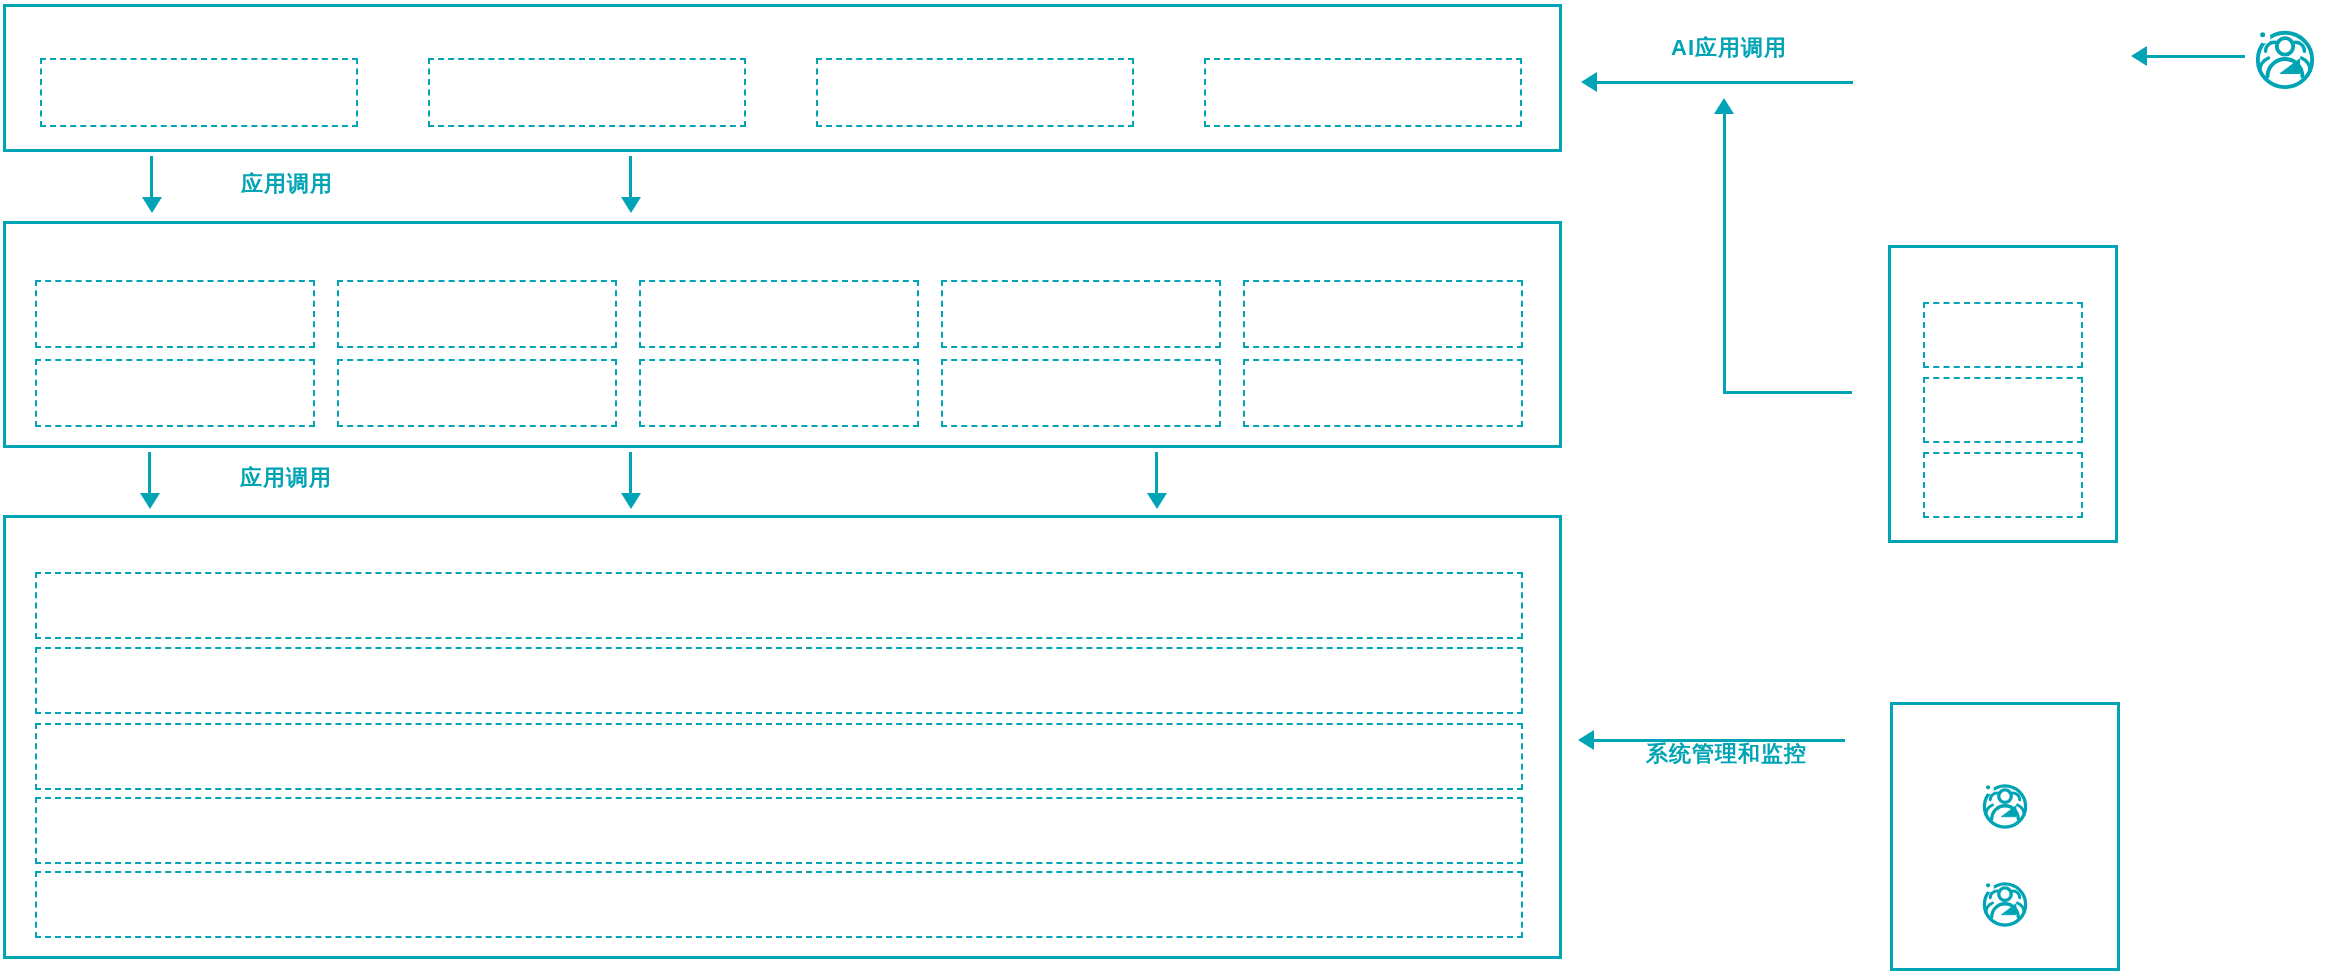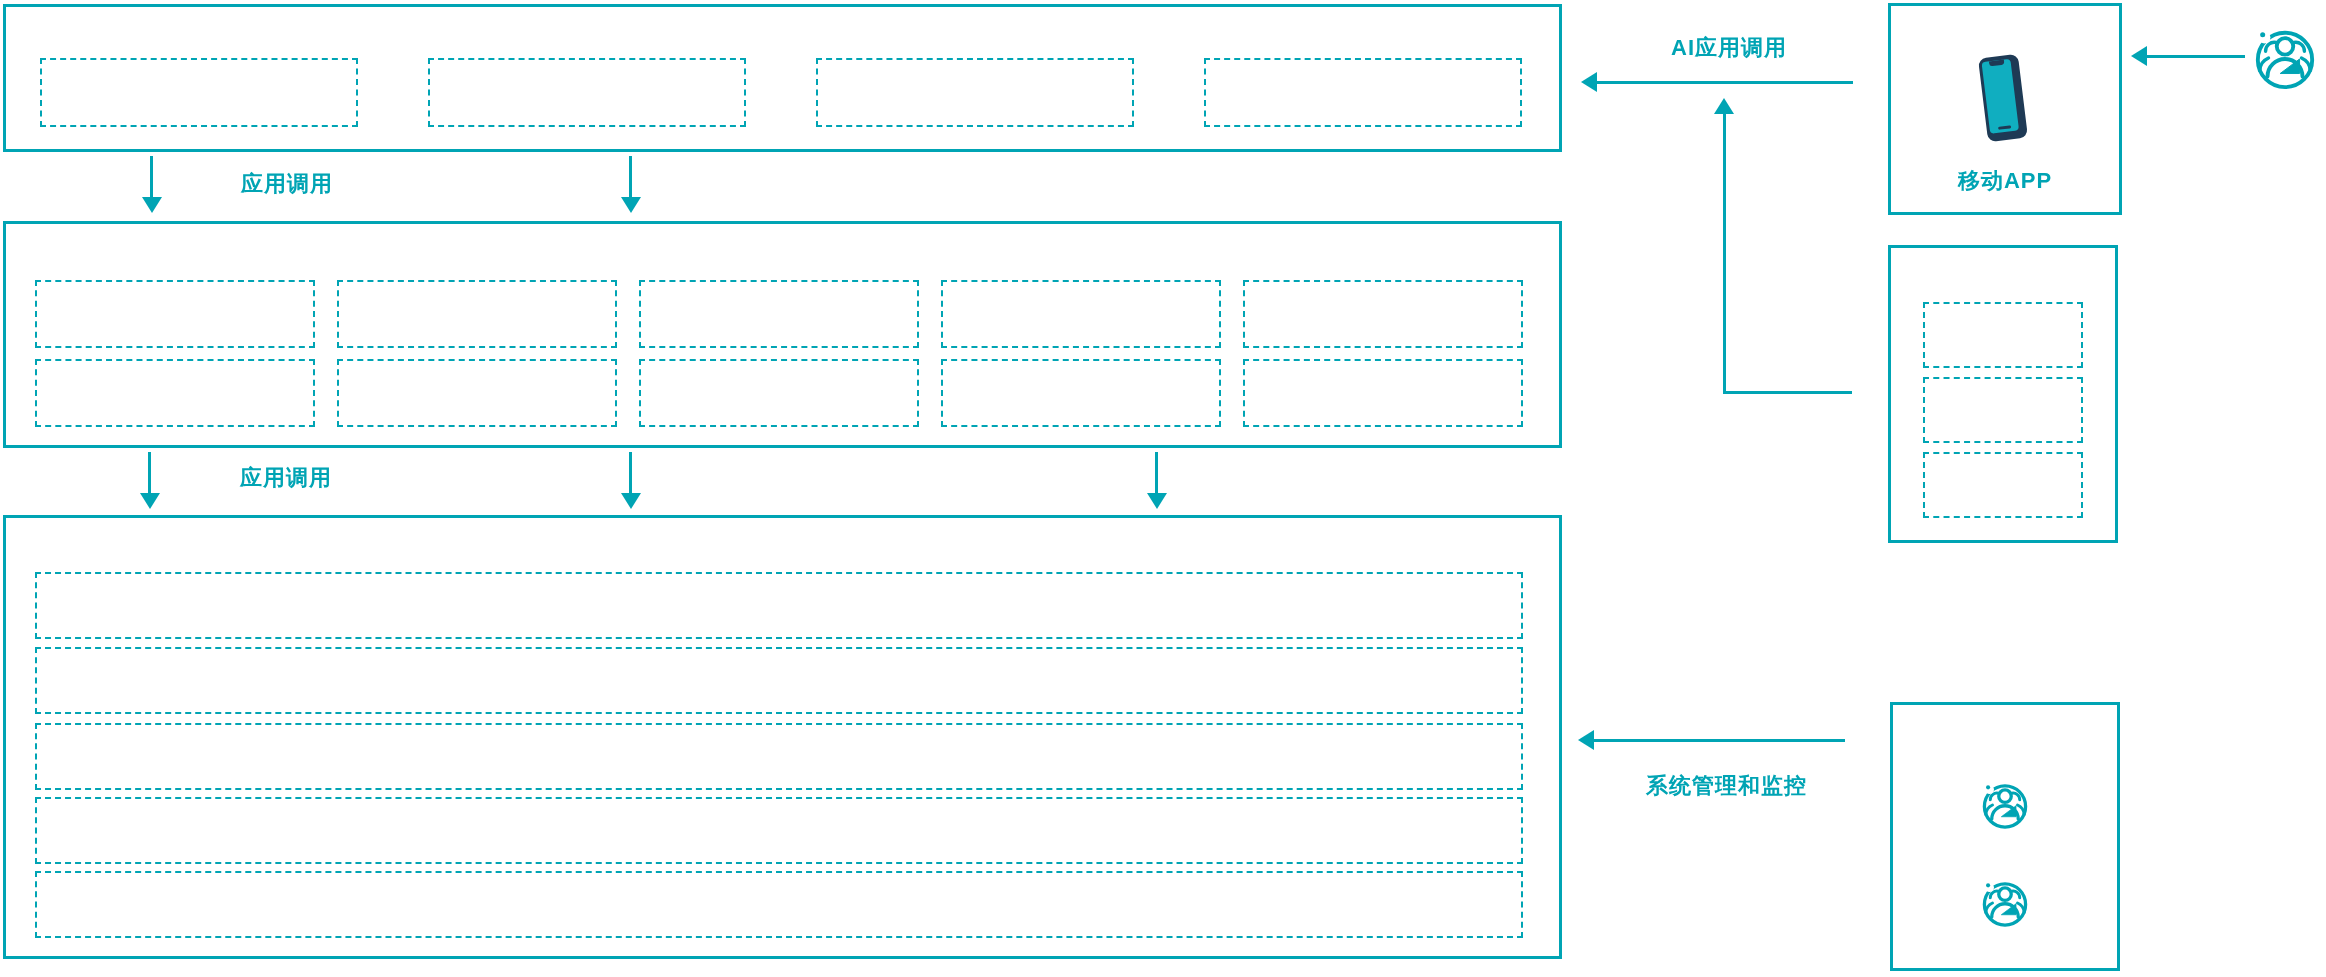--- a/index.html
+++ b/index.html
@@ -73,29 +73,20 @@
   <span class="lbl" style="left:240px;top:466px;">应用调用</span>
 
   <div class="solid-box" style="left:3px;top:515px;width:1559px;height:444px;">
     <div class="dashed-box" style="left:29px;top:54px;width:1488px;height:67px;"></div>
     <div class="dashed-box" style="left:29px;top:129px;width:1488px;height:67px;"></div>
     <div class="dashed-box" style="left:29px;top:205px;width:1488px;height:67px;"></div>
     <div class="dashed-box" style="left:29px;top:279px;width:1488px;height:67px;"></div>
     <div class="dashed-box" style="left:29px;top:353px;width:1488px;height:67px;"></div>
   </div>
 
-  <div class="solid-box" style="left:1888px;top:3px;width:234px;height:212px;">
-    <div class="phone" style="left:92px;top:50px;">
-      <div class="screen">
-        <div class="notch"></div>
-        <div class="homebar"></div>
-      </div>
-    </div>
-    <div class="lbl lbl-center" style="left:0;top:163px;width:228px;">移动APP</div>
-  </div>
 
   <div class="line-h" style="left:1597px;top:81px;width:256px;"></div>
   <div class="tri tri-left" style="left:1581px;top:72px;"></div>
   <span class="lbl" style="left:1671px;top:36px;">AI应用调用</span>
 
   <div class="tri tri-up" style="left:1714px;top:98px;"></div>
   <div class="line-v" style="left:1723px;top:113px;height:281px;"></div>
   <div class="line-h" style="left:1723px;top:391px;width:129px;"></div>
 
   <div class="solid-box" style="left:1888px;top:245px;width:230px;height:298px;">
@@ -116,21 +107,21 @@
     </g>
     <circle cx="13" cy="13" r="6" fill="#ffffff" stroke="none"></circle>
     <circle cx="11" cy="10" r="2.6" fill="#00a4b4" stroke="none"></circle>
     <path d="M29,50 L49,50 L49,35 Z" fill="#00a4b4" stroke="#00a4b4" stroke-linejoin="round"></path>
   </svg>
   <div class="line-h" style="left:2147px;top:55px;width:98px;"></div>
   <div class="tri tri-left" style="left:2131px;top:46px;"></div>
 
   <div class="line-h" style="left:1594px;top:739px;width:251px;"></div>
   <div class="tri tri-left" style="left:1578px;top:730px;"></div>
-  <span class="lbl" style="left:1646px;top:774px;">系统管理和监控</span>
+  <span class="lbl" style="left:1646px;top:744px;font-family:Liberation Mono, monospace;">系统管理和监控</span>
 
   <div class="solid-box" style="left:1890px;top:702px;width:230px;height:269px;">
     <svg class="icon-svg" style="left:87px;top:74px;" width="50" height="52" viewBox="0 0 68 68">
       <g fill="none" stroke="#00a4b4" stroke-width="4.5" stroke-linecap="round" stroke-linejoin="round">
         <circle cx="34" cy="36" r="28"></circle>
         <path d="M14,27 a9,9 0 0 1 11,-9" stroke-width="4"></path>
         <path d="M54,27 a9,9 0 0 0 -11,-9" stroke-width="4"></path>
         <path d="M8,47 a15,15 0 0 1 9,-13" stroke-width="4"></path>
         <path d="M60,47 a15,15 0 0 0 -9,-13" stroke-width="4"></path>
         <circle cx="34" cy="22" r="8.5"></circle>

